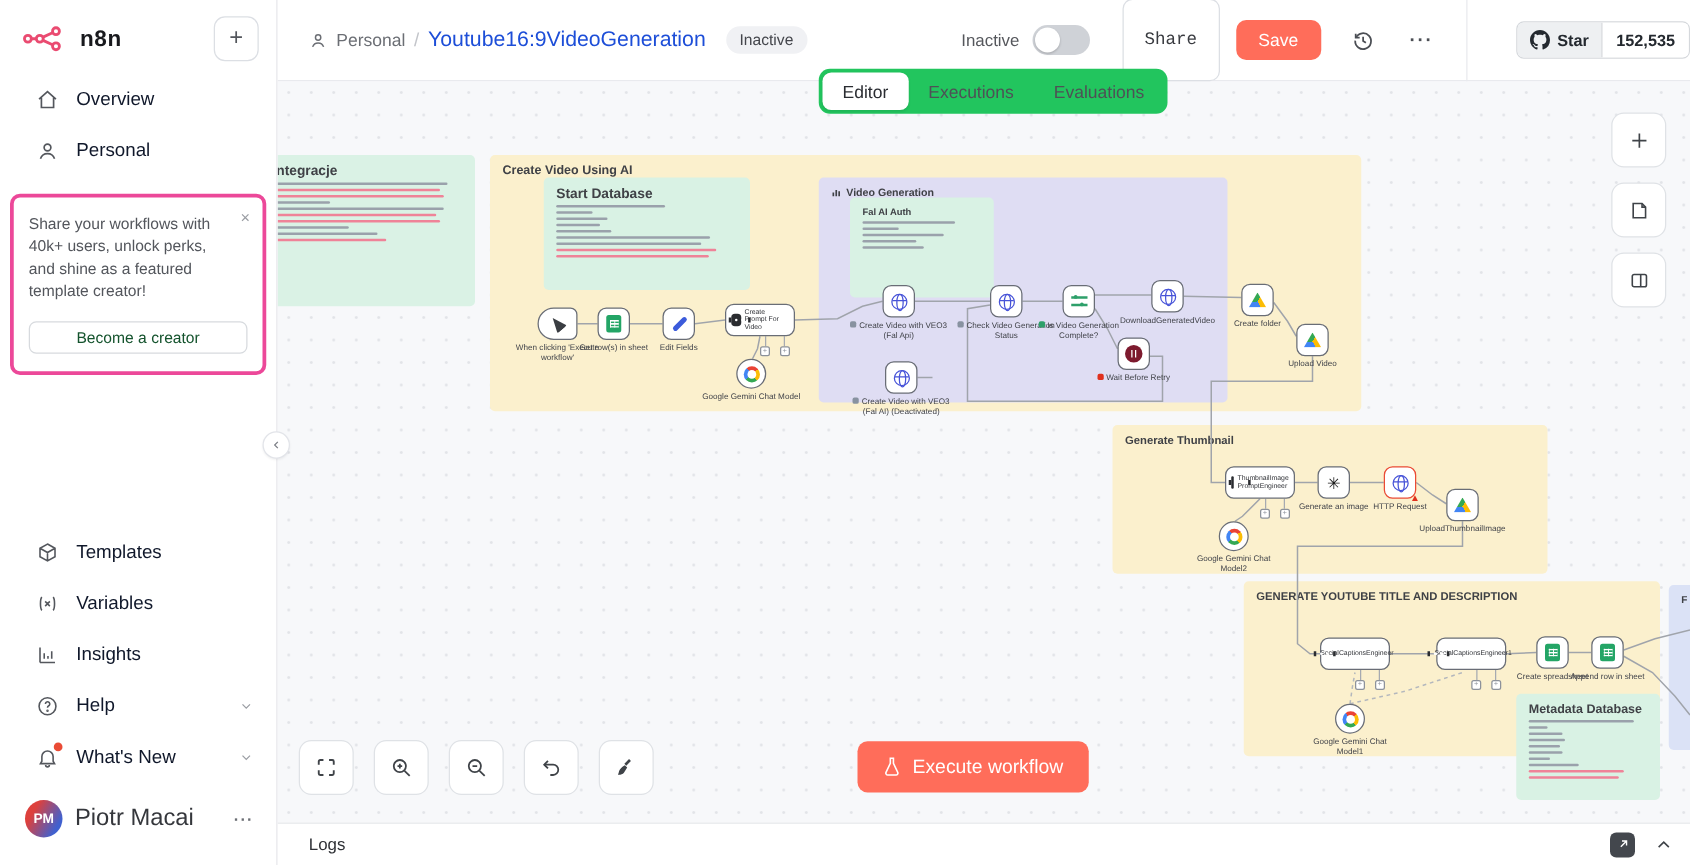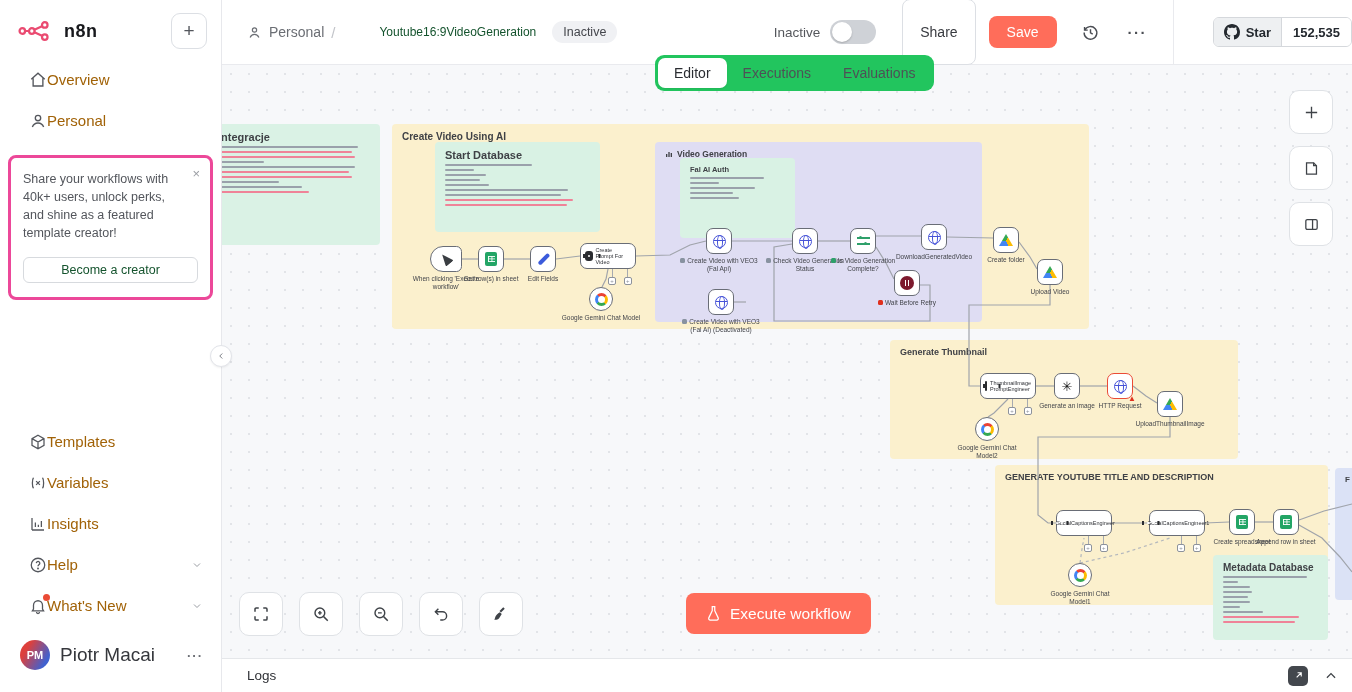--- a/index.html
+++ b/index.html
@@ -8,22 +8,22 @@
   .app { display:flex; width:1352px; height:692px; }
 
   
   .sidebar { width:222px; min-width:222px; height:100%; border-right:1px solid #e7e8ec;
     display:flex; flex-direction:column; background:#fff; position:relative; z-index:30; }
   .logo-row { display:flex; align-items:center; justify-content:space-between; padding:13px 14px 10px 18px; }
   .logo { display:flex; align-items:center; gap:8px; }
   .logo-text { font-size:18px; font-weight:bold; color:#18191d; letter-spacing:.5px; }
   .add-wf-btn { width:36px; height:36px; border:1px solid #dcdfe4; border-radius:9px; background:#fff;
     font-size:19px; color:#53565c; display:flex; align-items:center; justify-content:center; cursor:pointer; }
-  .nav-item { display:flex; align-items:center; padding:11px 18px 11px 28px;
-    font-size:15px; color:#a16207; cursor:pointer; }
+  .nav-item { display:flex; align-items:center; gap:14px; padding:11px 18px 11px 28px;
+    font-size:15px; color:#0f172a; cursor:pointer; }
   .nav-item .chev { margin-left:auto; color:#9a9da3; }
   .nav-icon { width:19px; height:19px; display:flex; align-items:center; justify-content:center; color:#54575d; position:relative; }
   .promo { margin:14px 8px 6px 8px; border:3px solid #ec4899; border-radius:8px; padding:12px 12px 14px 12px; position:relative; background:#fff; }
   .promo-text { font-size:12.5px; line-height:1.45; color:#53565c; width:150px; }
   .promo-close { position:absolute; top:8px; right:10px; font-size:13px; color:#9a9da3; cursor:pointer; }
   .promo-btn { margin-top:14px; width:100%; height:26px; border:1px solid #d7dade; border-radius:6px;
     background:#fff; font-size:12.5px; color:#14532d; cursor:pointer; }
   .collapse-btn { position:absolute; right:-11px; top:345px; width:22px; height:22px; border-radius:50%;
     background:#fff; border:1px solid #e2e4e9; color:#7b7e85; font-size:12px; display:flex; align-items:center;
     justify-content:center; cursor:pointer; z-index:40; box-shadow:0 1px 2px rgba(0,0,0,.06); }
@@ -33,29 +33,29 @@
   .avatar { width:30px; height:30px; border-radius:50%; background:linear-gradient(120deg,#dd403c 25%,#4061cf 80%);
     color:#fff; font-size:11px; font-weight:bold; display:flex; align-items:center; justify-content:center; }
   .user-name { font-size:19px; color:#35373c; }
   .user-menu { margin-left:auto; color:#6b6e74; font-weight:bold; letter-spacing:1px; cursor:pointer; font-size:13px; }
 
   
   .main { flex:1; display:flex; flex-direction:column; position:relative; min-width:0; }
   .header { height:65px; min-height:65px; background:#fff; border-bottom:1px solid #e9eaee; display:flex;
     align-items:center; padding:0 0 0 25px; position:relative; z-index:25; }
   .crumb { display:flex; align-items:center; gap:7px; font-size:14px; color:#6b6e74; }
-  .crumb .wf-name { font-size:12px; color:#14532d;margin-left:37px; }
+  .crumb .wf-name { font-size:17px; color:#1d4ed8; }
   .crumb .sep { color:#c2c4c9; font-size:15px; }
   .tag { margin-left:16px; background:#f0f1f4; border-radius:12px; padding:4px 11px; font-size:12.5px; color:#44464c; cursor:pointer; }
   .hdr-right { margin-left:auto; display:flex; align-items:center; }
   .status-label { font-size:13.5px; color:#55575c; }
   .toggle { width:46px; height:24px; border-radius:12px; background:#cfd2d7; margin-left:10px; position:relative; cursor:pointer; }
   .toggle-knob { position:absolute; left:2px; top:2px; width:20px; height:20px; border-radius:50%; background:#fff; box-shadow:0 1px 2px rgba(0,0,0,.2); }
   .btn-share { margin-left:26px; border:1px solid #dcdfe4; background:#fff; border-radius:8px; padding:24px 17px;
-    font-size:14px; color:#393b40; cursor:pointer; }
+    font-size:14px; color:#393b40; cursor:pointer;font-family:Liberation Mono, monospace; }
   .btn-save { margin-left:13px; border:none; background:#ff6d5a; border-radius:8px; padding:8px 18px;
     font-size:14px; color:#fff; cursor:pointer; }
   .hdr-icon { margin-left:24px; color:#4b4e54; cursor:pointer; display:flex; align-items:center; }
   .hdr-dots { margin-left:28px; color:#4b4e54; font-weight:bold; font-size:15px; letter-spacing:1.5px; cursor:pointer; }
   .hdr-div { width:1px; height:65px; background:#e9eaee; margin-left:26px; }
   .gh-wrap { flex:1; min-width:178px; display:flex; justify-content:flex-end; }
   .gh-star { display:flex; align-items:stretch; border-radius:6px; overflow:hidden; border:1px solid #d5d8dc; cursor:pointer; }
   .gh-left { display:flex; align-items:center; gap:6px; background:#eef0f2; padding:6px 10px; font-size:13px; font-weight:bold; color:#24292f; }
   .gh-count { background:#fff; border-left:1px solid #d5d8dc; padding:6px 11px; font-size:13px; font-weight:bold; color:#24292f; display:flex; align-items:center; }
 

